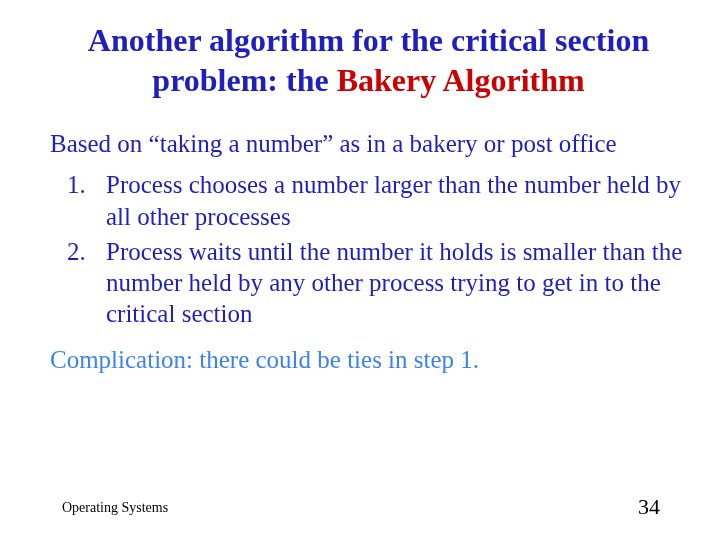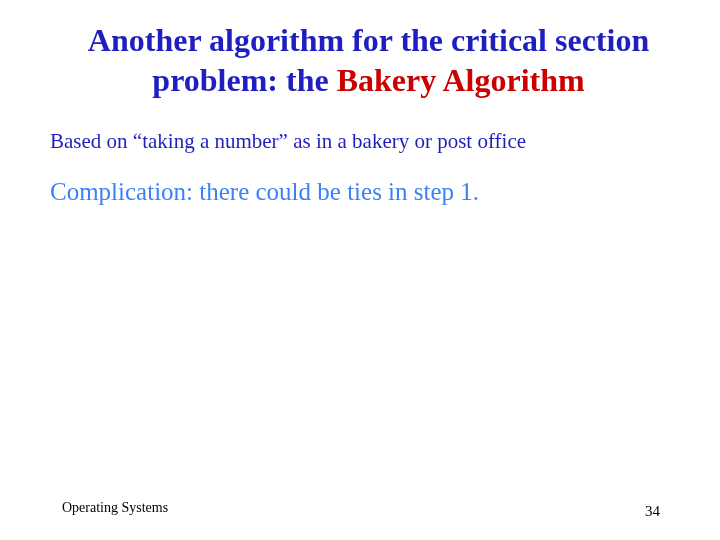--- a/index.html
+++ b/index.html
@@ -22,23 +22,23 @@
     text-align: center;
     font-size: 32px;
     line-height: 1.25;
     margin-bottom: 28px;
     margin-top: 0;
   }
   .title-main { color: #1f1fbf; }
   .title-highlight { color: #cc0000; }
   .intro {
     color: #1f1fbf;
-    font-size: 21px;
+    font-size: 25px;
     line-height: 1.25;
-    margin: 0 0 22px 0;
+    margin: 0 0 10px 0;
   }
   .steps {
     color: #1f1fbf;
     font-size: 25px;
     line-height: 1.25;
     margin: 0 0 14px 0;
     padding-left: 42px;
   }
   .steps li {
     padding-left: 14px;
@@ -54,33 +54,37 @@
     position: absolute;
     left: 62px;
     bottom: 24px;
     font-size: 14px;
     color: #000;
   }
   .footer-right {
     position: absolute;
     right: 60px;
     bottom: 20px;
-    font-size: 15px;
+    font-size: 22px;
     color: #000;
     font-family: Liberation Serif, serif;
   }
 </style>
 </head>
 <body>
 
 <div class="slide">
   <h1 class="title">
     <span class="title-main">Another algorithm for the critical section problem: the </span><span class="title-highlight">Bakery Algorithm</span>
   </h1>
 
   <p class="intro">Based on “taking a number” as in a bakery or post office</p>
 
+  <ol class="steps">
+    <li>Process chooses a number larger than the number held by all other processes</li>
+    <li>Process waits until the number it holds is smaller than the number held by any other process trying to get in to the critical section</li>
+  </ol>
 
   <p class="complication">Complication: there could be ties in step 1.</p>
 
   <div class="footer-left">Operating Systems</div>
   <div class="footer-right">34</div>
 </div>
 
 </body></html>

